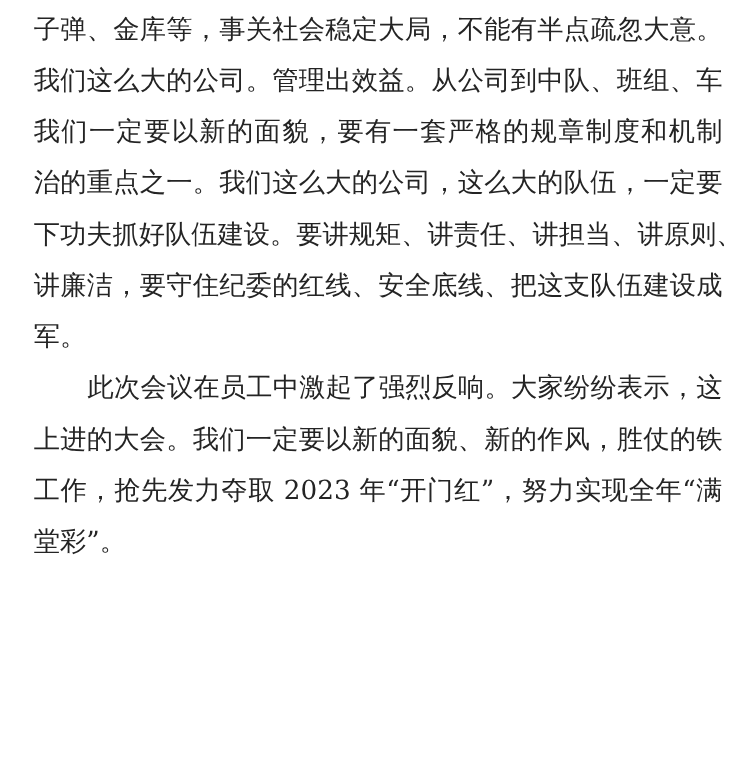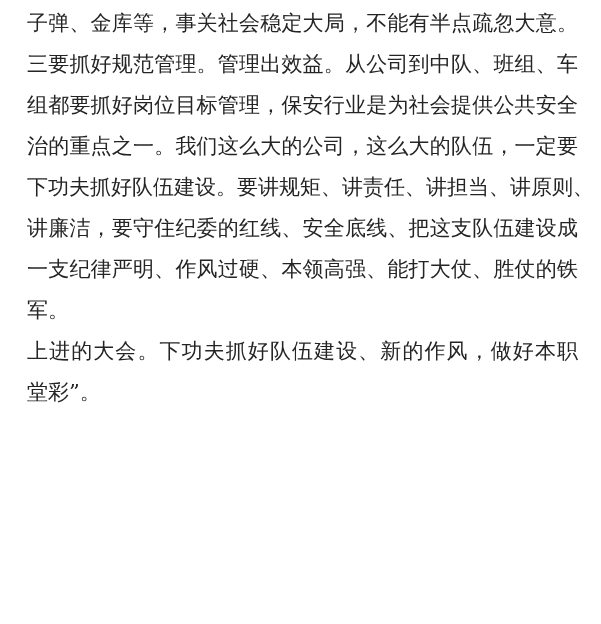--- a/index.html
+++ b/index.html
@@ -42,28 +42,29 @@
   }
 </style>
 </head>
 <body>
 
 <div class="page">
   <div class="textblock">
 
     <div>
       <div class="line">子弹、金库等，事关社会稳定大局，不能有半点疏忽大意。</div>
-      <div class="line">三要抓好规范管理。管理出效益。从公司到中队、班组、车</div>
-      <div class="line">组都要抓好岗位目标管理，保安行业是为社会提供公共安全</div>
+      <div class="line">我们这么大的公司。管理出效益。从公司到中队、班组、车</div>
+      <div class="line">我们一定要以新的面貌，要有一套严格的规章制度和机制</div>
       <div class="line">治的重点之一。我们这么大的公司，这么大的队伍，一定要</div>
       <div class="line">下功夫抓好队伍建设。要讲规矩、讲责任、讲担当、讲原则、</div>
       <div class="line">讲廉洁，要守住纪委的红线、安全底线、把这支队伍建设成</div>
-      <div class="line">一支纪律严明、作风过硬、本领高强、能打大仗、胜仗的铁</div>
       <div class="line para-end">军。</div>
     </div>
 
     <div>
-      <div class="line">上进的大会。下功夫抓好队伍建设、新的作风，做好本职</div>
+      <div class="line indent">此次会议在员工中激起了强烈反响。大家纷纷表示，这</div>
+      <div class="line">上进的大会。我们一定要以新的面貌、新的作风，胜仗的铁</div>
+      <div class="line">工作，抢先发力夺取 2023 年“开门红”，努力实现全年“满</div>
       <div class="line para-end">堂彩”。</div>
     </div>
 
   </div>
 </div>
 
 </body></html>

